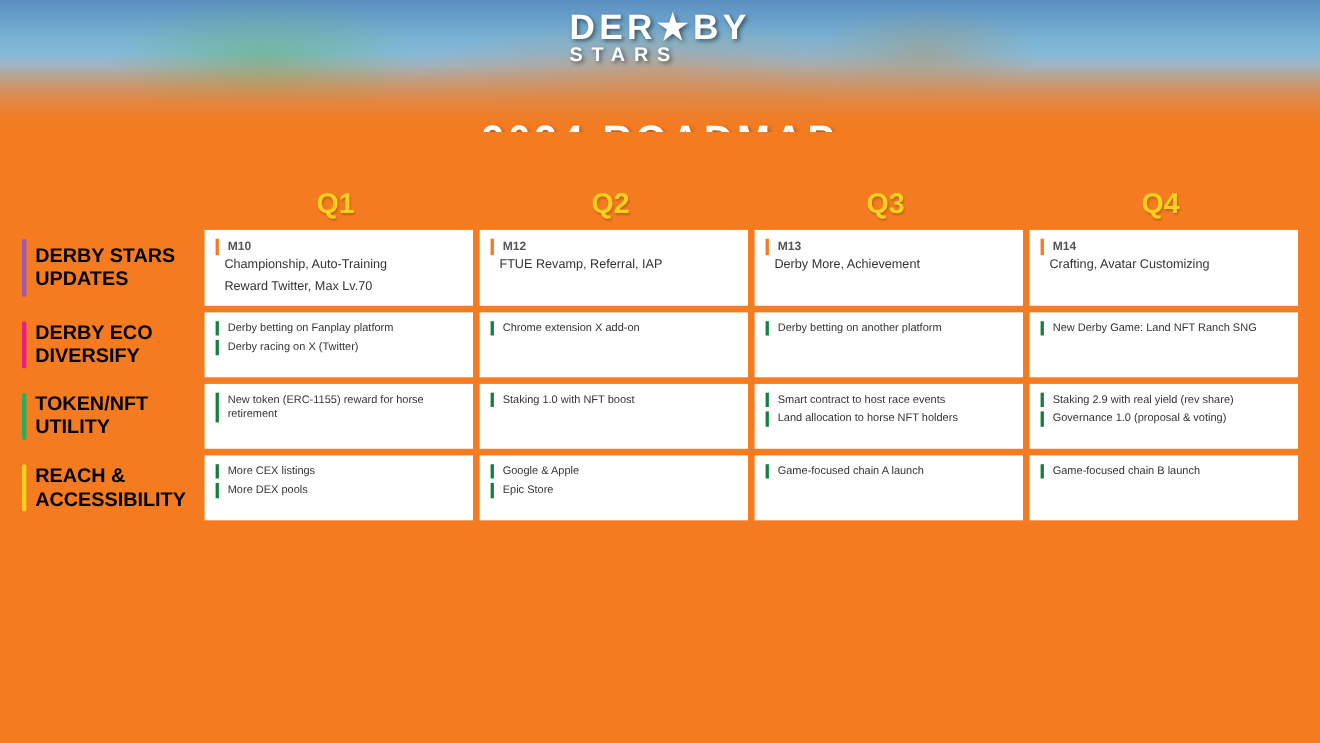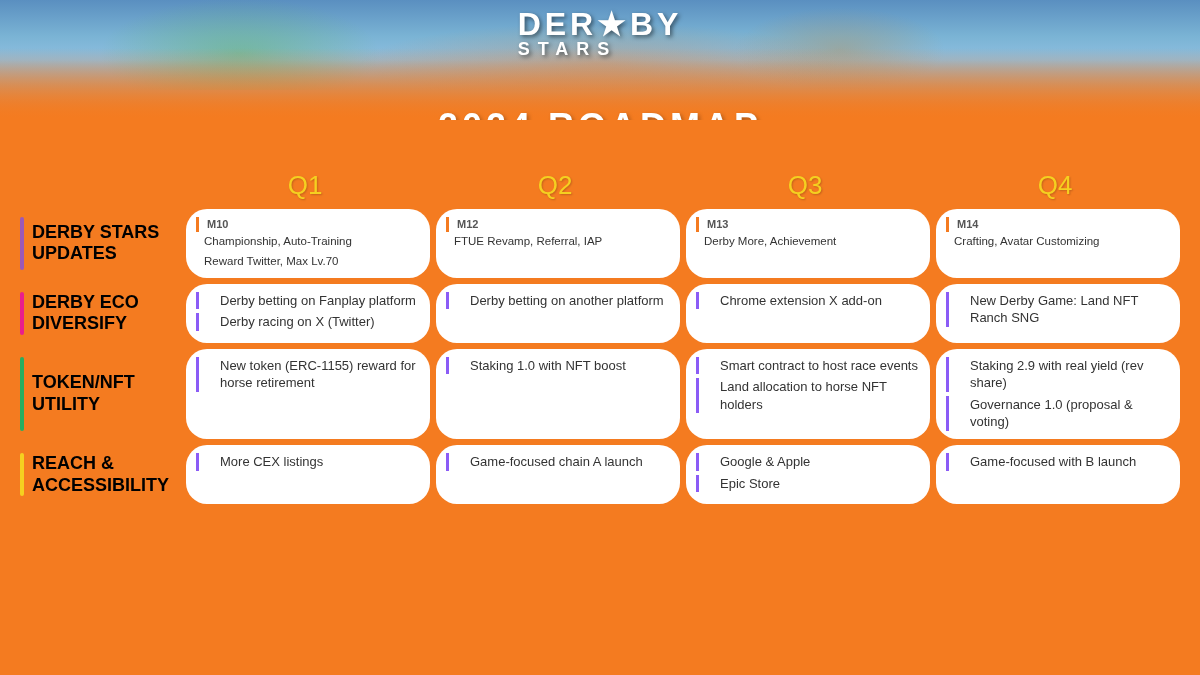--- a/index.html
+++ b/index.html
@@ -91,21 +91,21 @@
       padding: 0 0;
     }
 
     .quarter-header-empty {
       
     }
 
     .quarter-header {
       text-align: center;
       font-size: 26px;
-      font-weight: 400;
+      font-weight: 700;
       color: #f5d020;
       text-shadow: 1px 1px 2px rgba(0,0,0,0.2);
     }
 
     .grid-row {
       display: grid;
       grid-template-columns: 160px 1fr 1fr 1fr 1fr;
       gap: 6px;
       margin-bottom: 6px;
       align-items: stretch;
@@ -129,40 +129,40 @@
     .row-label-text {
       font-size: 18px;
       font-weight: 700;
       color: #000000;
       line-height: 1.2;
       text-transform: uppercase;
     }
 
     .cell {
       background: white;
-      border-radius: 21px;
+      border-radius: 0;
       padding: 8px 10px;
       font-size: 11.5px;
       color: #333;
       line-height: 1.4;
     }
 
     .cell-item {
       margin-bottom: 4px;
     }
 
     .cell-item:last-child {
       margin-bottom: 0;
     }
 
     .cell-item-text {
       display: block;
-      padding-left: 21px;
-      border-left: 3px solid #8b5cf6;
-      font-size: 13px;
+      padding-left: 8px;
+      border-left: 3px solid #15803d;
+      font-size: 10px;
       color: #333;
       line-height: 1.35;
     }
 
     .bar-purple { background-color: #9b59b6; }
     .bar-pink { background-color: #e91e8c; }
     .bar-green { background-color: #27ae60; }
     .bar-yellow { background-color: #f5d020; }
 
     .milestone {
@@ -254,27 +254,27 @@
         <div class="cell-item">
           <span class="cell-item-text">Derby betting on Fanplay platform</span>
         </div>
         <div class="cell-item">
           <span class="cell-item-text">Derby racing on X (Twitter)</span>
         </div>
       </div>
 
       <div class="cell">
         <div class="cell-item">
+          <span class="cell-item-text">Chrome extension X add-on</span>
+        </div>
+      </div>
+
+      <div class="cell">
+        <div class="cell-item">
           <span class="cell-item-text">Derby betting on another platform</span>
-        </div>
-      </div>
-
-      <div class="cell">
-        <div class="cell-item">
-          <span class="cell-item-text">Chrome extension X add-on</span>
         </div>
       </div>
 
       <div class="cell">
         <div class="cell-item">
           <span class="cell-item-text">New Derby Game: Land NFT Ranch SNG</span>
         </div>
       </div>
     </div>
 
@@ -318,38 +318,41 @@
     <div class="grid-row">
       <div class="row-label">
         <div class="row-label-bar bar-yellow"></div>
         <div class="row-label-text">REACH &amp;<br>ACCESSIBILITY</div>
       </div>
 
       <div class="cell">
         <div class="cell-item">
           <span class="cell-item-text">More CEX listings</span>
         </div>
+        <div class="cell-item">
+          <span class="cell-item-text">More DEX pools</span>
+        </div>
+      </div>
+
+      <div class="cell">
+        <div class="cell-item">
+          <span class="cell-item-text">Google &amp; Apple</span>
+        </div>
+        <div class="cell-item">
+          <span class="cell-item-text">Epic Store</span>
+        </div>
       </div>
 
       <div class="cell">
         <div class="cell-item">
           <span class="cell-item-text">Game-focused chain A launch</span>
         </div>
       </div>
 
       <div class="cell">
         <div class="cell-item">
-          <span class="cell-item-text">Google &amp; Apple</span>
-        </div>
-        <div class="cell-item">
-          <span class="cell-item-text">Epic Store</span>
-        </div>
-      </div>
-
-      <div class="cell">
-        <div class="cell-item">
-          <span class="cell-item-text">Game-focused with B launch</span>
+          <span class="cell-item-text">Game-focused chain B launch</span>
         </div>
       </div>
     </div>
 
   </div>
 </div>
 
 </body></html>

